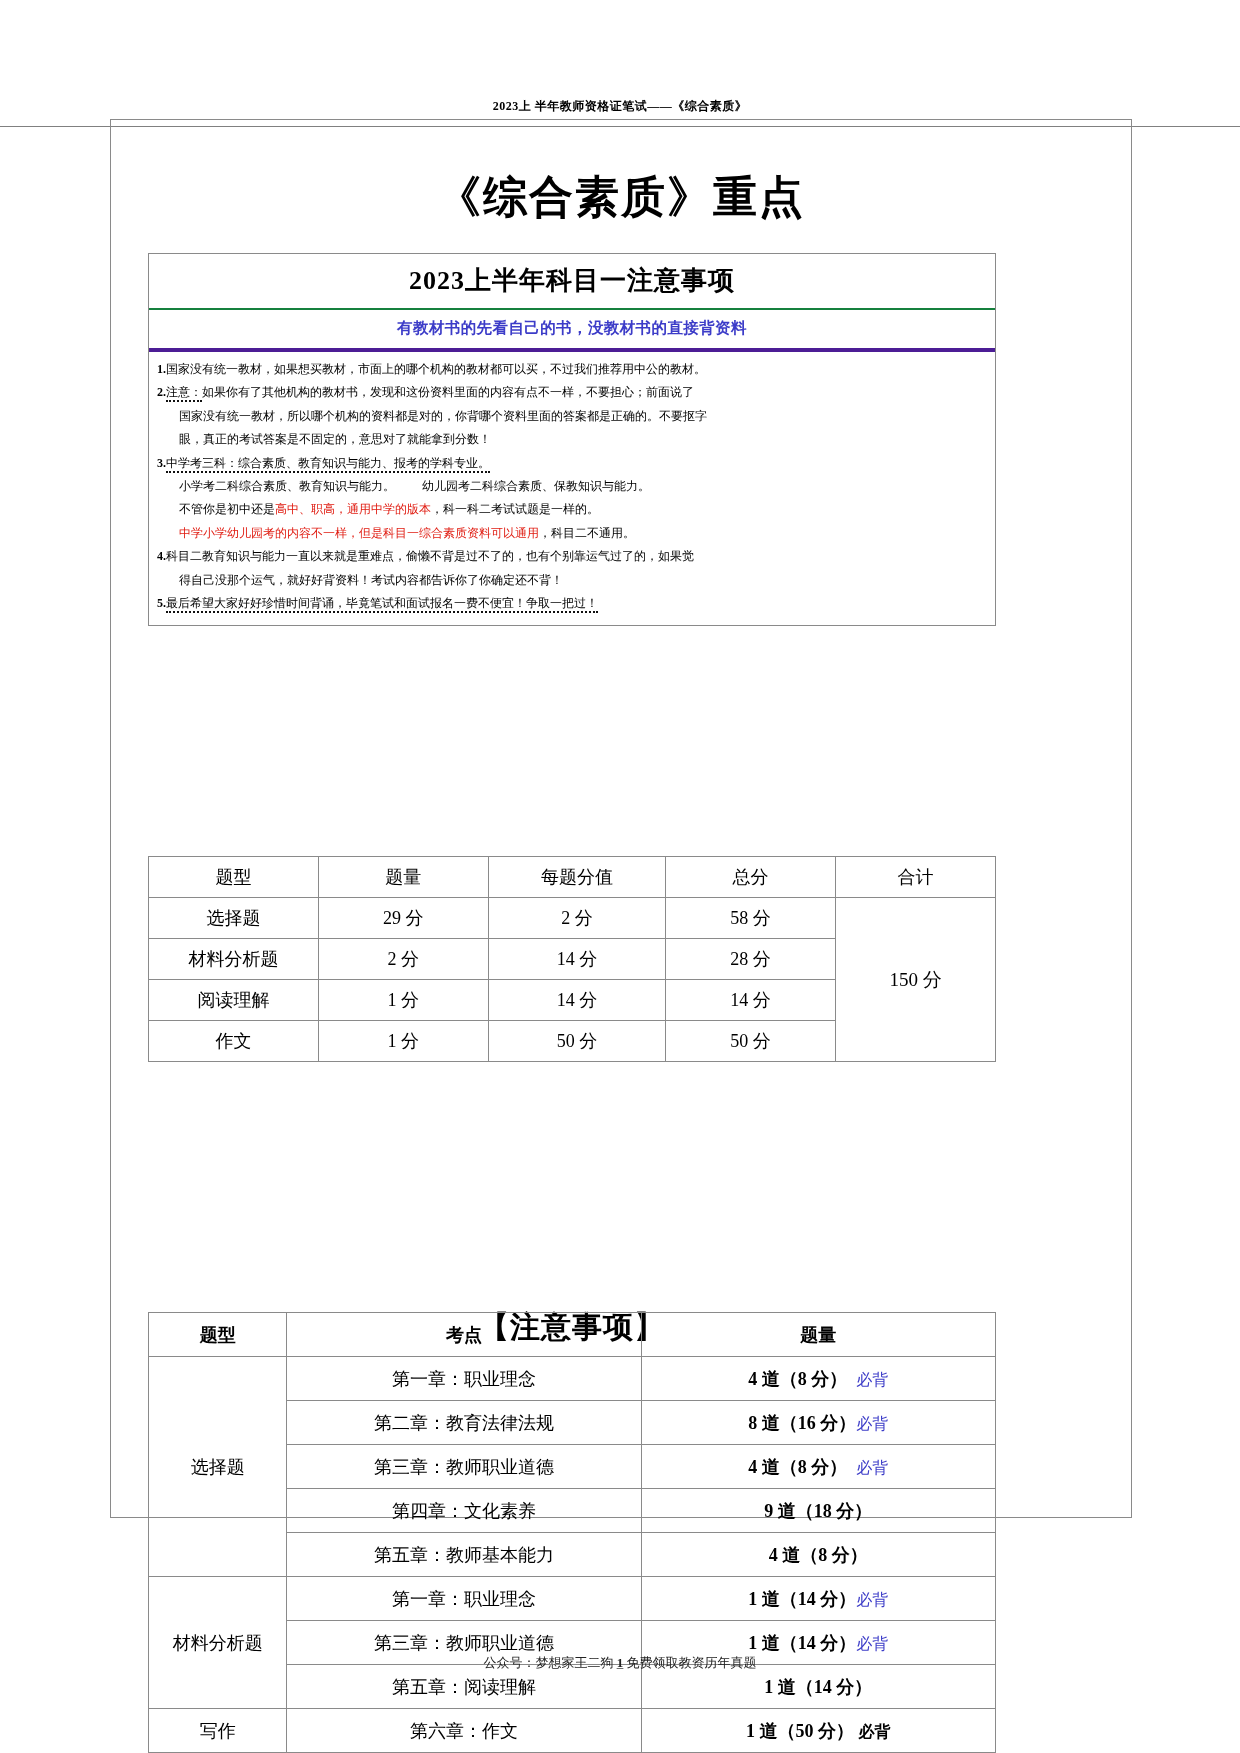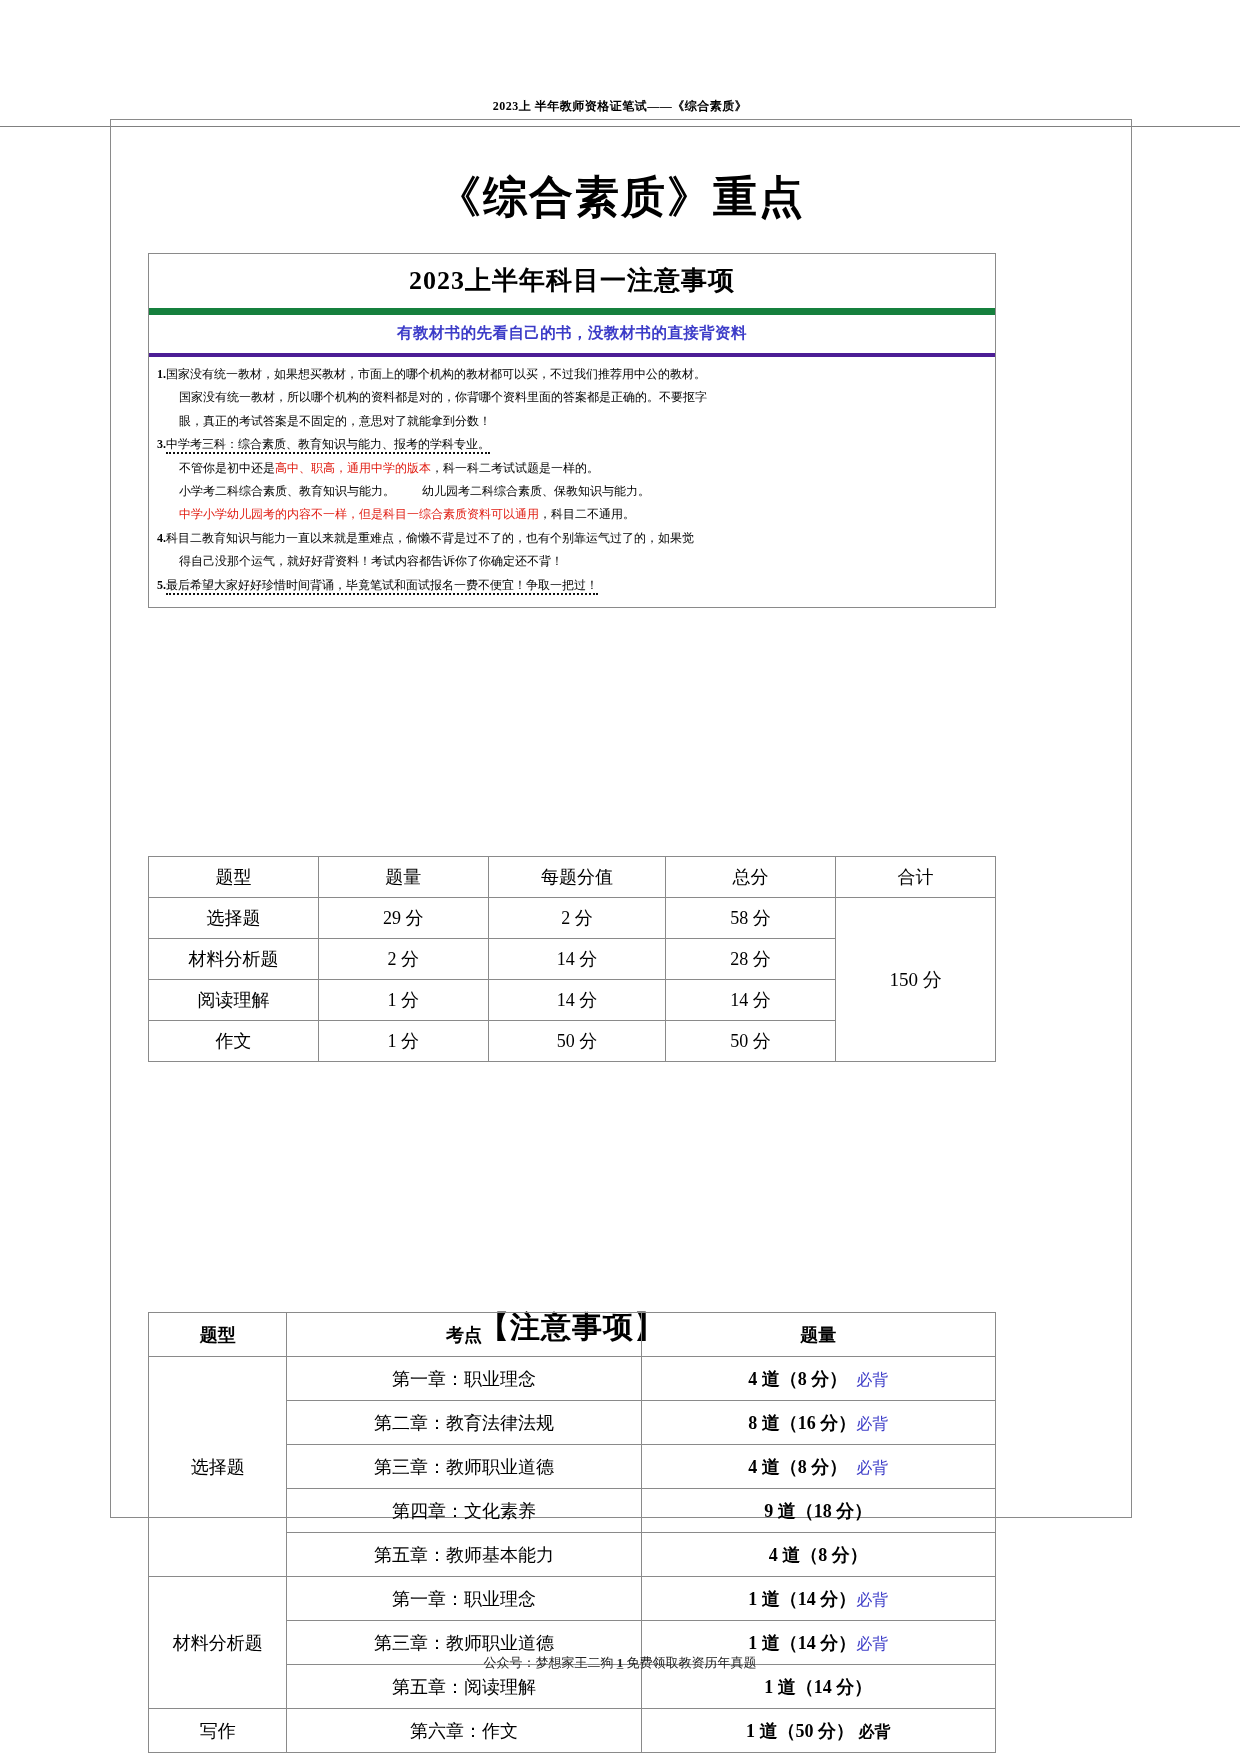--- a/index.html
+++ b/index.html
@@ -79,21 +79,21 @@
     width: 848px;
     border: 1px solid #8a8a8a;
     box-sizing: border-box;
     background: #fff;
   }
   .notice-title {
     text-align: center;
     font-size: 26px;
     font-weight: bold;
     padding: 9px 0 10px 0;
-    border-bottom: 7px solid #15803d;
+    border-bottom: 2px solid #15803d;
     letter-spacing: 1px;
   }
   .notice-sub {
     text-align: center;
     color: #3c3cc8;
     font-weight: bold;
     font-size: 15.5px;
     padding: 8px 0 9px 0;
     border-bottom: 4px solid #4c1d95;
     letter-spacing: 0.4px;
@@ -209,26 +209,27 @@
 
   <div class="doc-title">《综合素质》重点</div>
 
   <div class="notice-box">
     <div class="notice-title">2023上半年科目一注意事项</div>
     <div class="notice-sub">有教材书的先看自己的书，没教材书的直接背资料</div>
     <div class="notice-body">
 
       <p><span class="num">1.</span><span>国家没有统一教材，如果想买教材，市面上的哪个机构的教材都可以买，不过我们推荐用中公的教材。</span></p>
 
+      <p><span class="num">2.</span><span class="dotted-u">注意：</span><span>如果你有了其他机构的教材书，发现和这份资料里面的内容有点不一样，不要担心；前面说了</span></p>
       <p class="indent"><span>国家没有统一教材，所以哪个机构的资料都是对的，你背哪个资料里面的答案都是正确的。不要抠字</span></p>
       <p class="indent"><span>眼，真正的考试答案是不固定的，意思对了就能拿到分数！</span></p>
 
       <p><span class="num">3.</span><span class="dotted-u">中学考三科：综合素质、教育知识与能力、报考的学科专业。</span></p>
+      <p class="indent"><span>小学考二科综合素质、教育知识与能力。　　 幼儿园考二科综合素质、保教知识与能力。</span></p>
       <p class="indent"><span>不管你是初中还是</span><span class="red">高中、职高，通用中学的版本</span><span>，科一科二考试试题是一样的。</span></p>
-      <p class="indent"><span>小学考二科综合素质、教育知识与能力。　　 幼儿园考二科综合素质、保教知识与能力。</span></p>
       <p class="indent"><span class="red">中学小学幼儿园考的内容不一样，但是科目一综合素质资料可以通用</span><span>，科目二不通用。</span></p>
 
       <p><span class="num">4.</span><span>科目二教育知识与能力一直以来就是重难点，偷懒不背是过不了的，也有个别靠运气过了的，如果觉</span></p>
       <p class="indent"><span>得自己没那个运气，就好好背资料！考试内容都告诉你了你确定还不背！</span></p>
 
       <p><span class="num">5.</span><span class="dotted-u">最后希望大家好好珍惜时间背诵，毕竟笔试和面试报名一费不便宜！争取一把过！</span></p>
     </div>
   </div>
 
   <table class="score-table">

